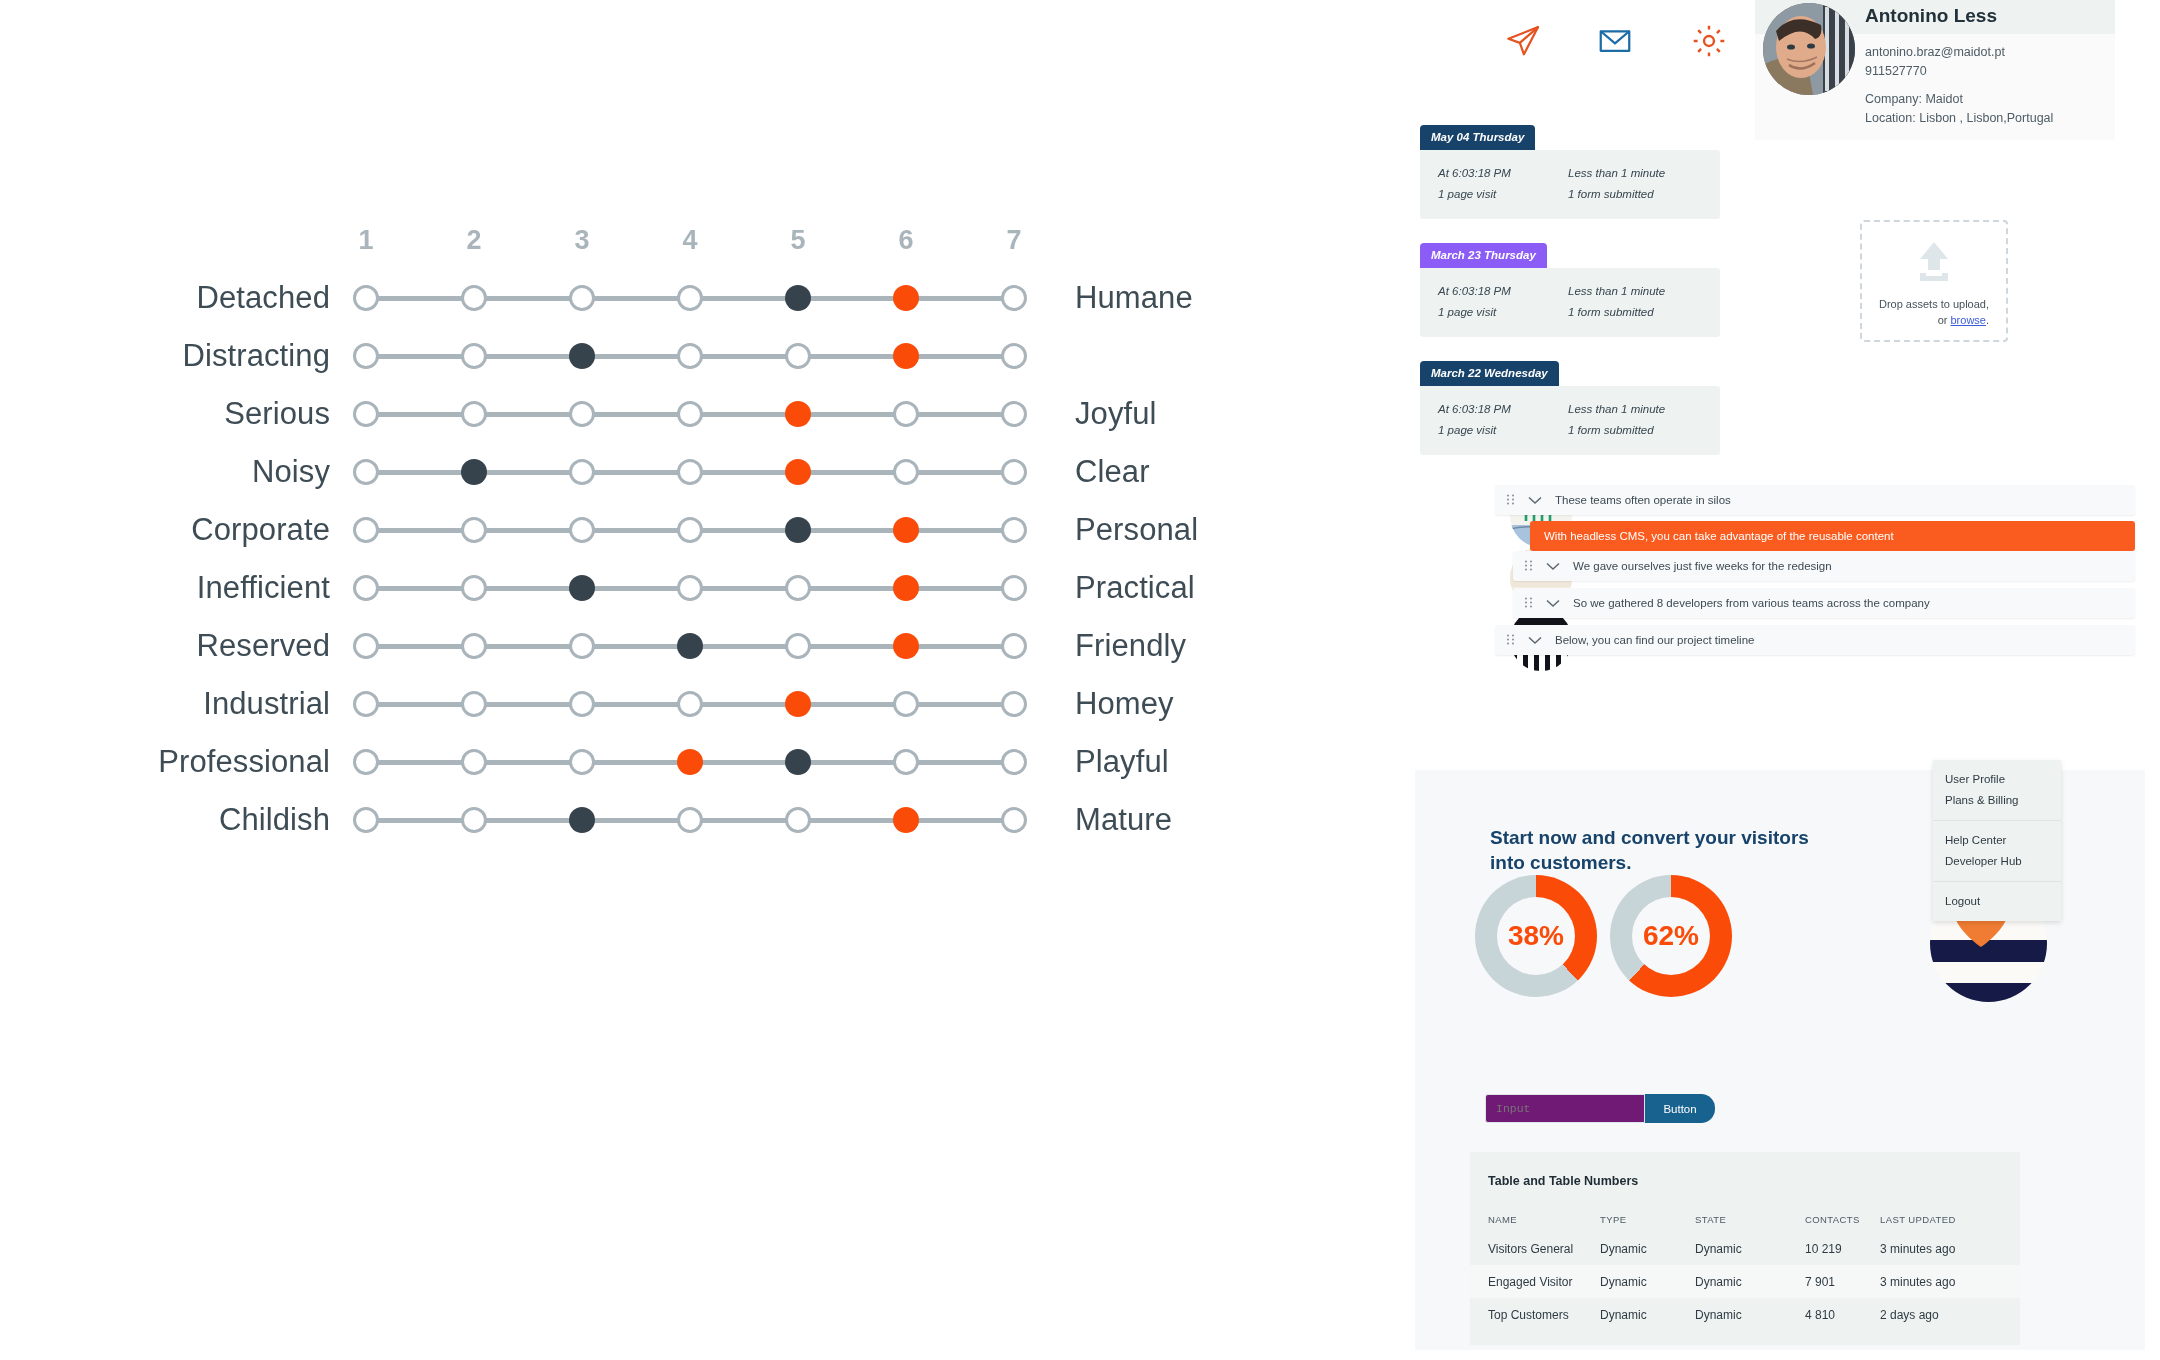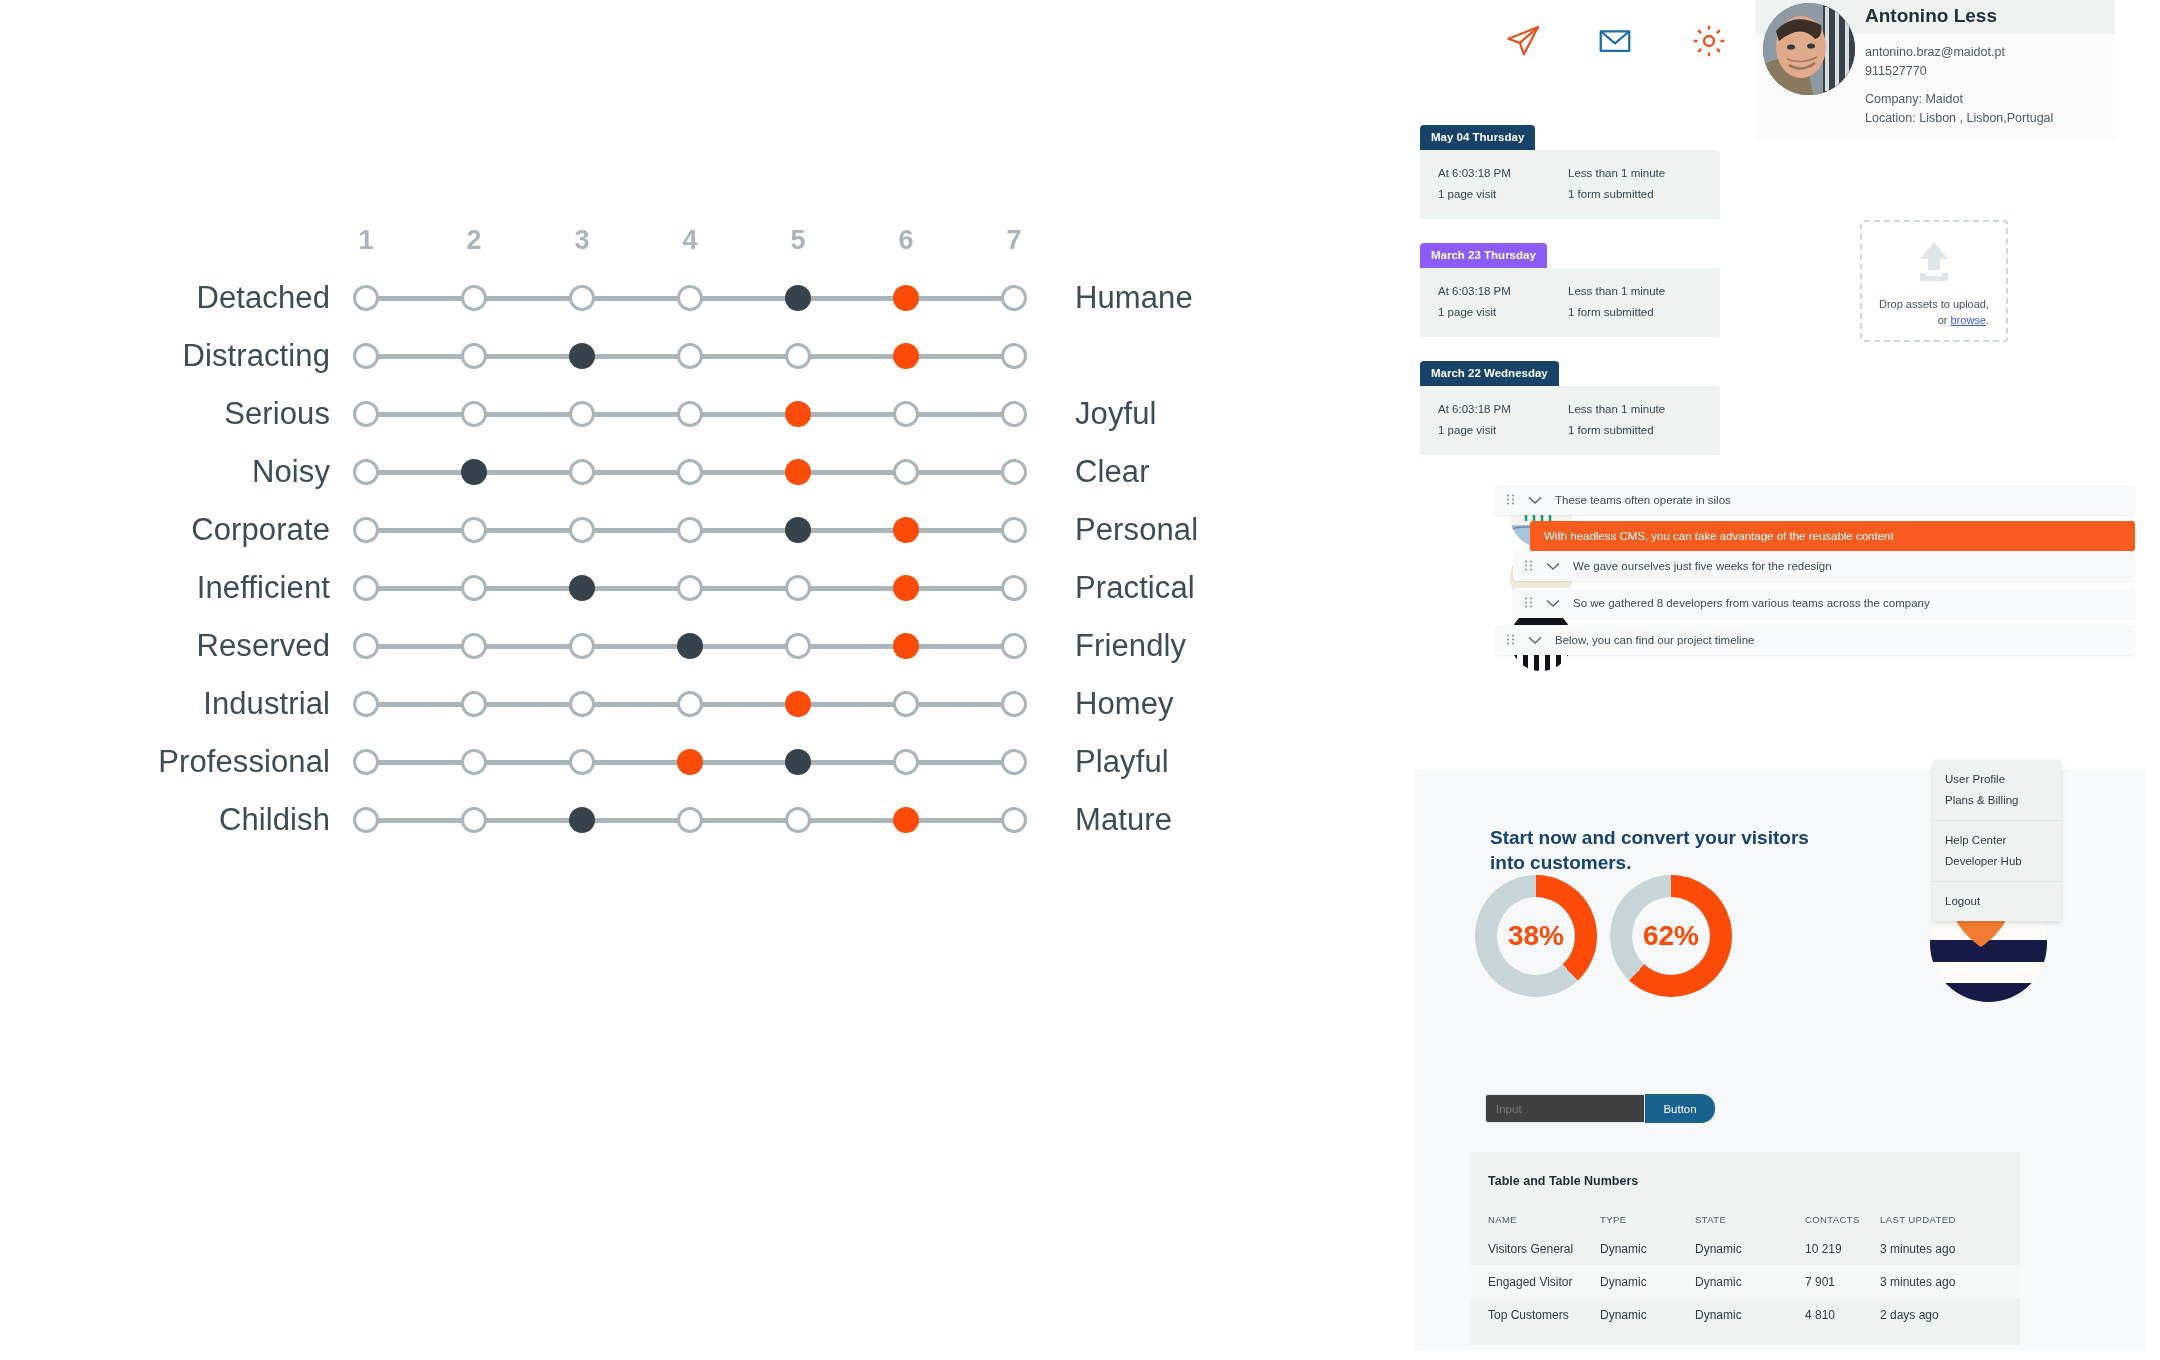--- a/index.html
+++ b/index.html
@@ -75,21 +75,21 @@
   .profile-name {
     position: absolute; left: 110px; top: 5px;
     font-size: 19px; font-weight: 700; color: #22313a;
   }
   .profile-email { position: absolute; left: 110px; top: 45px; font-size: 12.5px; color: #4d5c66; }
   .profile-phone { position: absolute; left: 110px; top: 64px; font-size: 12.5px; color: #4d5c66; }
   .profile-company { position: absolute; left: 110px; top: 92px; font-size: 12.5px; color: #4d5c66; }
   .profile-location { position: absolute; left: 110px; top: 111px; font-size: 12.5px; color: #4d5c66; }
 
   
-  .timeline { position: absolute; left: 20px; top: 125px; width: 300px; }
+  .timeline { position: absolute; left: 20px; top: 125px; width: 300px; font-style: italic; }
   .tl-card { position: relative; width: 300px; margin-bottom: 24px; }
   .tl-badge {
     display: inline-block; padding: 6px 11px 7px 11px;
     border-radius: 4px 4px 0 0;
     font-size: 11.5px; font-weight: 700; color: #ffffff;
     position: relative; z-index: 2;
   }
   .tl-badge.navy { background: #17436b; }
   .tl-badge.orange { background: #8b5cf6; }
   .tl-body {
@@ -150,23 +150,23 @@
     background: #eef2f1; box-shadow: 0 2px 5px rgba(0,0,0,0.12); z-index: 20;
   }
   .dd-group { padding: 9px 0 9px 0; }
   .dd-group + .dd-group { border-top: 1px solid #dde4e3; }
   .dd-item { font-size: 11.5px; color: #2f3b43; padding: 2px 0 3px 12px; line-height: 16px; }
 
   
   .input-row { position: absolute; left: 85px; top: 1094px; width: 230px; height: 29px; }
   .txt-input {
     position: absolute; left: 0; top: 0; width: 160px; height: 29px;
-    background: #404040; border: 1px solid #dfe4e8; border-radius: 3px 0 0 3px;
+    background: #701a75; border: 1px solid #dfe4e8; border-radius: 3px 0 0 3px;
     font-size: 11.5px; color: #8b969e; padding-left: 10px; outline: none;
-    font-family: Liberation Sans, sans-serif;
+    font-family: Liberation Mono, monospace;
   }
   .btn-primary {
     position: absolute; left: 160px; top: 0; width: 70px; height: 29px;
     background: #17628f; border: none; border-radius: 0 14px 14px 0;
     color: #ffffff; font-size: 11.5px; cursor: pointer;
     font-family: "Liberation Sans", sans-serif;
   }
 
   
   .data-table {

